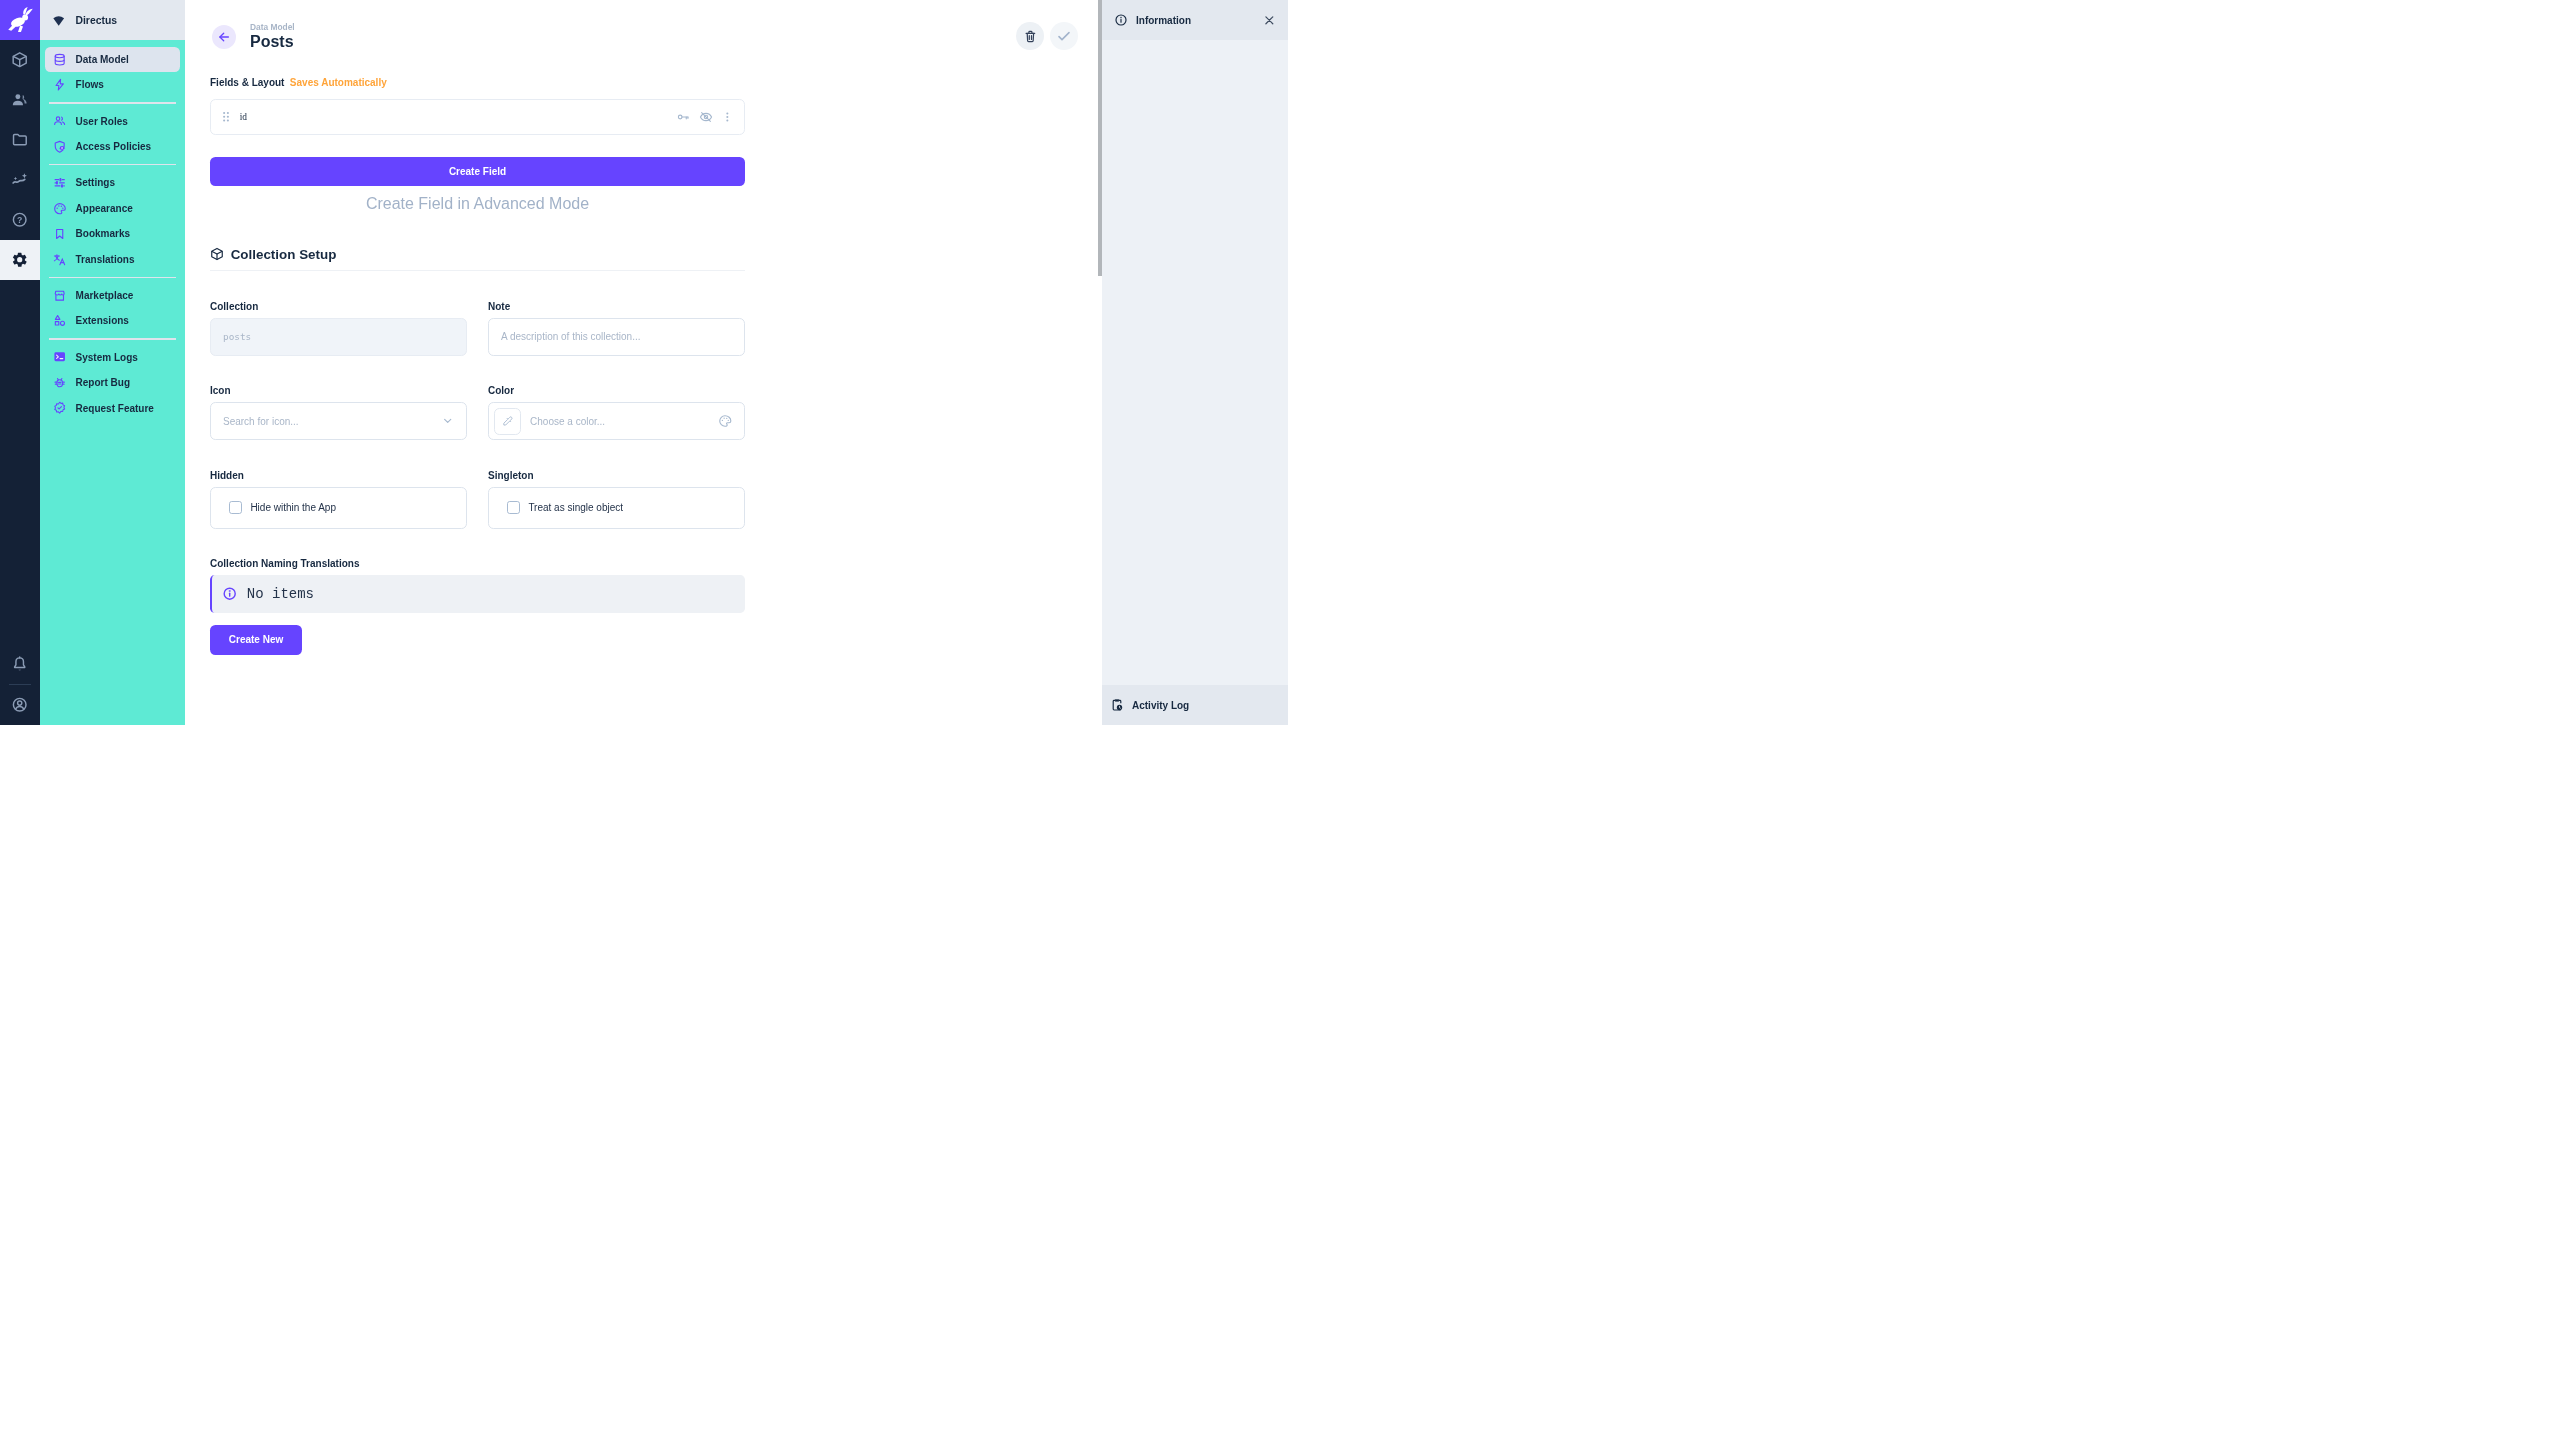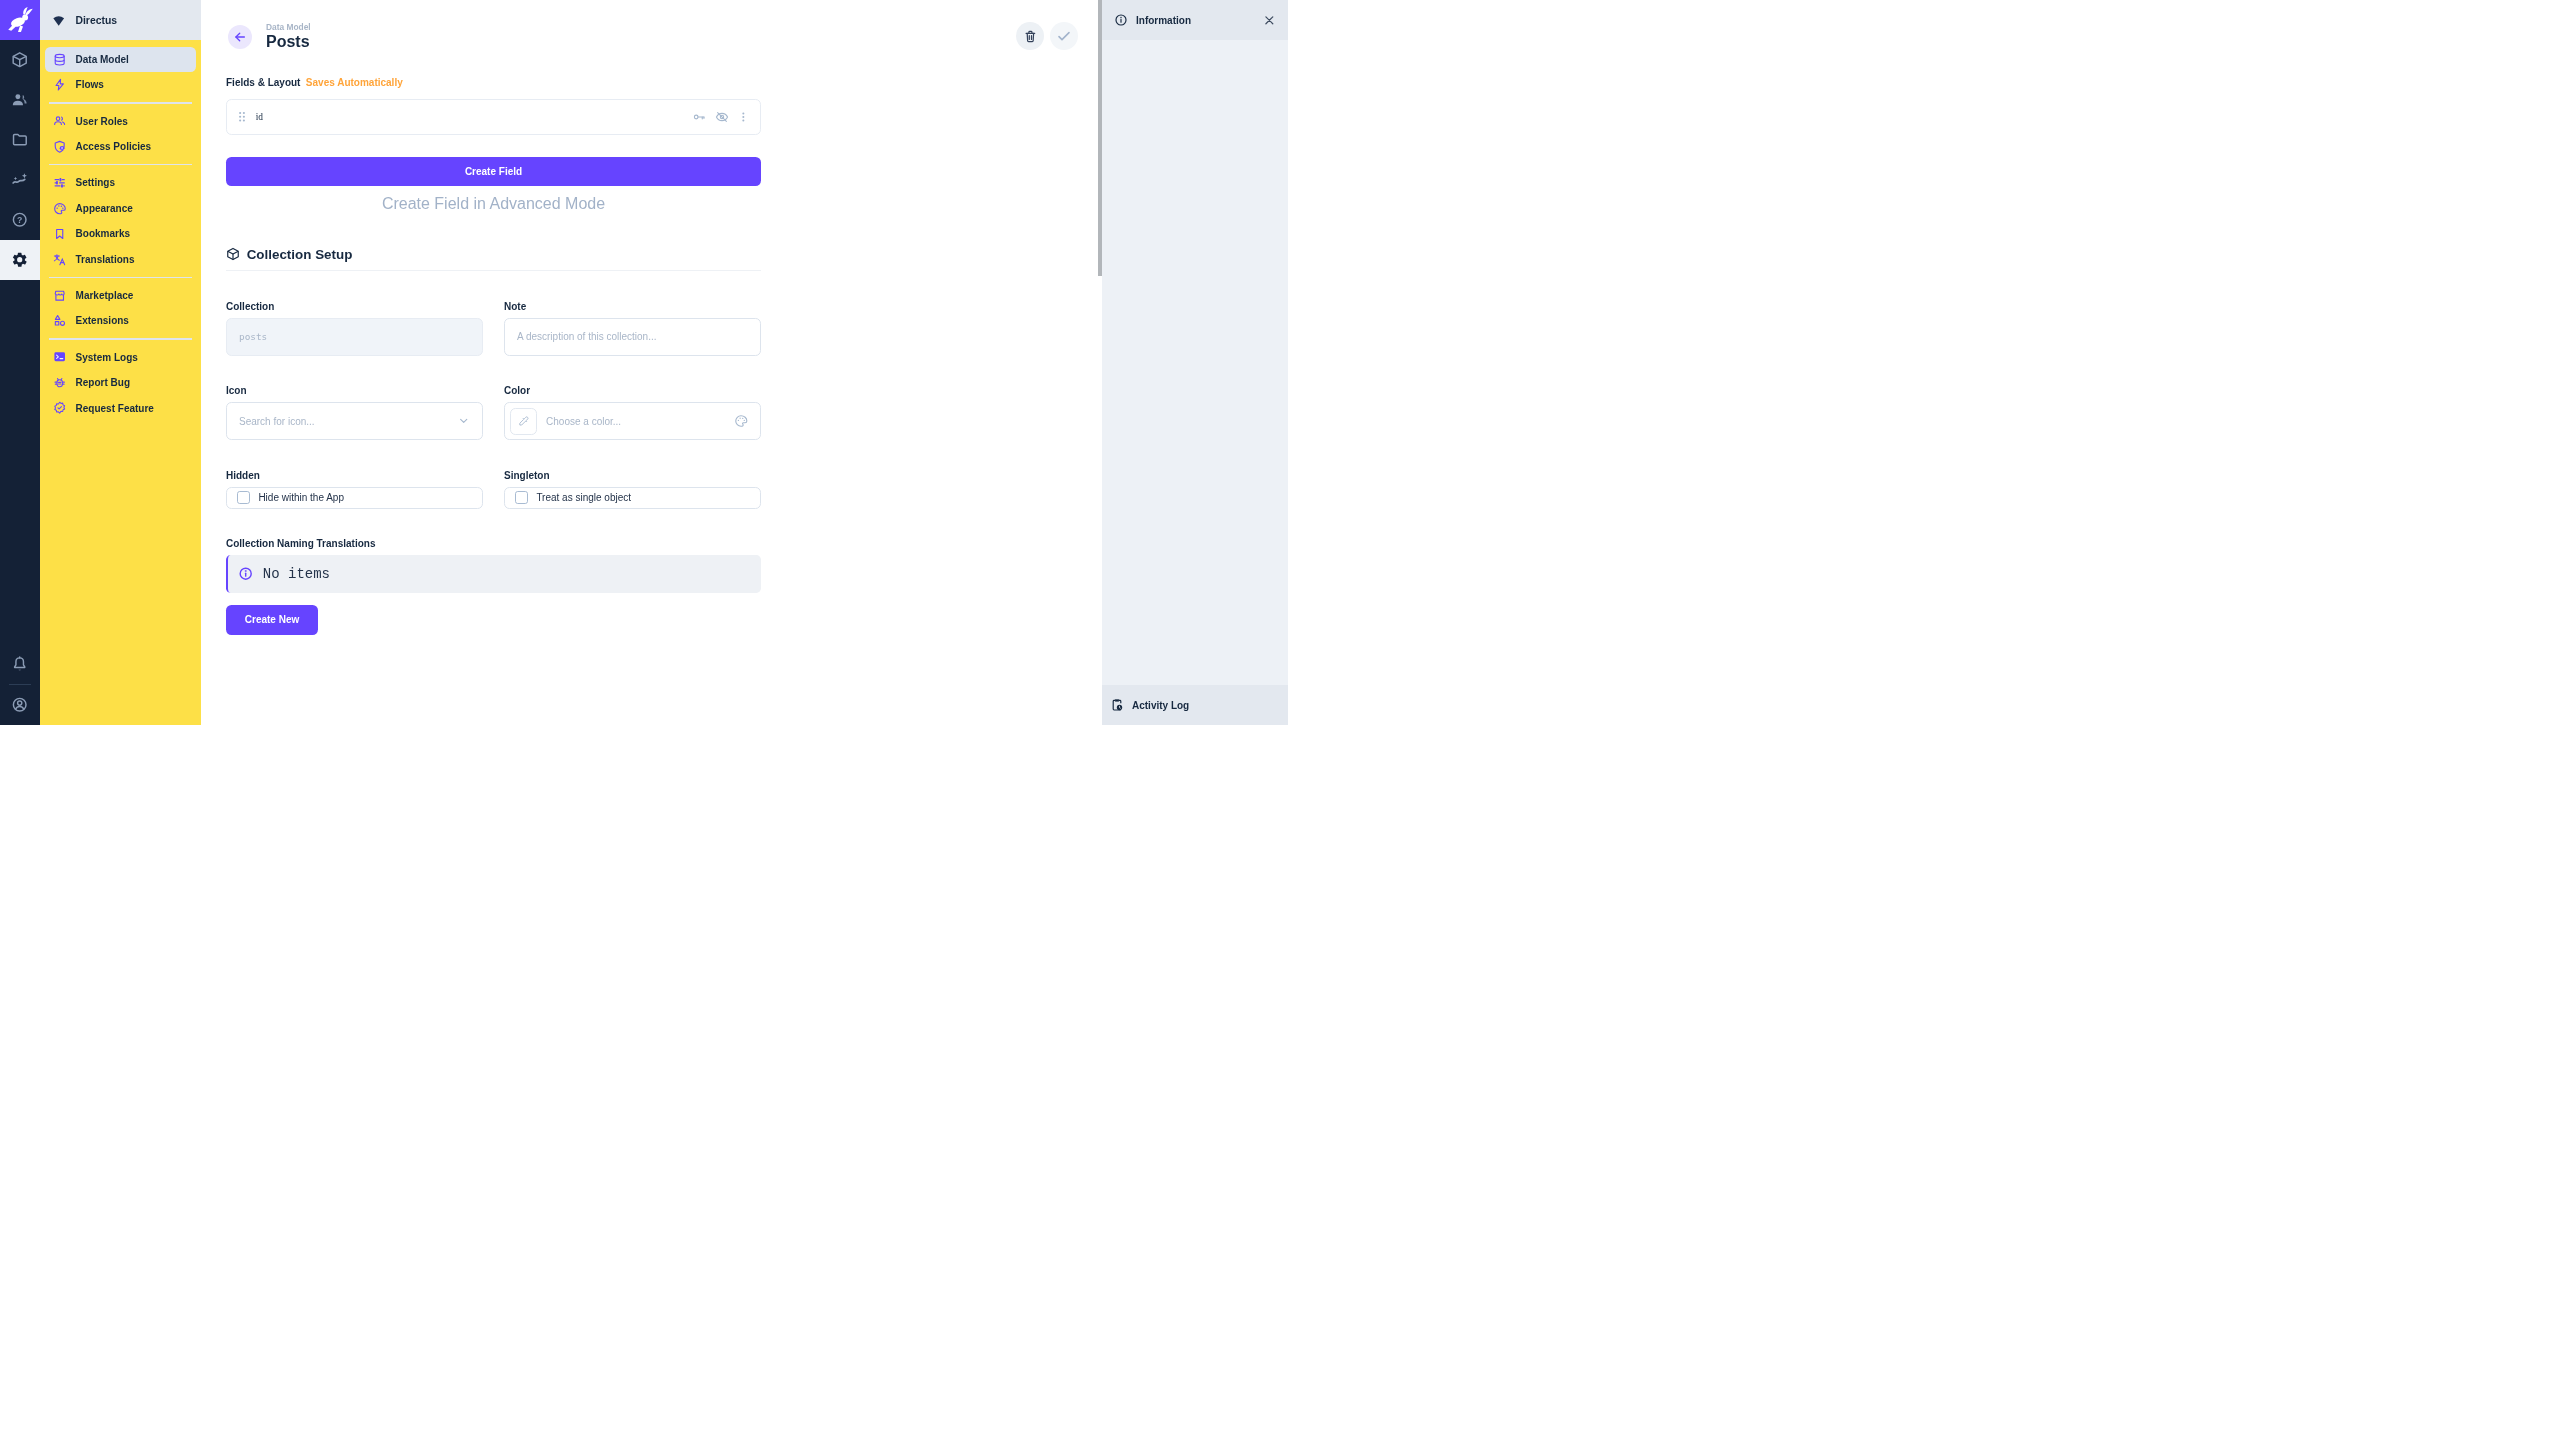--- a/index.html
+++ b/index.html
@@ -9,21 +9,21 @@
 
   
   .module-bar { width:40px; background:#142136; display:flex; flex-direction:column; flex-shrink:0; }
   .logo-tile { width:40px; height:40px; background:#6644ff; display:grid; place-items:center; cursor:pointer; }
   .mod-item { height:40px; display:grid; place-items:center; color:#8b9cb5; cursor:pointer; }
   .mod-item.active { background:#eef2f6; color:#142136; }
   .mod-spacer { flex:1; }
   .mod-divider { height:1.3px; background:#2c3d55; margin:0 8.7px; }
 
   
-  .nav { width:161px; background:#fde047; flex-shrink:0; display:flex; flex-direction:column; }
+  .nav { width:145px; background:#5eead4; flex-shrink:0; display:flex; flex-direction:column; }
   .nav-header { height:40px; background:#e3e8ef; display:flex; align-items:center; gap:8.7px; padding:0 11.4px; }
   .nav-header .project { font-size:10.4px; font-weight:700; color:#172940; }
   .nav-list { padding:6.7px 5.4px; }
   .nav-item { height:25.5px; border-radius:5.4px; display:flex; align-items:center; gap:9.4px; padding:0 7.4px; font-size:10px; font-weight:600; color:#172940; cursor:pointer; }
   .nav-item.active { background:#dde4ee; }
   .nav-icon { width:13.4px; height:13.4px; color:#6644ff; flex-shrink:0; }
   .nav-divider { height:1.3px; background:#dfe4ec; margin:4.7px 3.4px; }
 
   
   .main { flex:1; background:#fff; position:relative; overflow:hidden; }
@@ -58,21 +58,21 @@
   .form-field.full { grid-column:1 / -1; }
   .field-label { display:block; font-size:10px; font-weight:700; color:#172940; margin-bottom:6px; }
   .input { height:38px; border:1.3px solid #dde4ed; border-radius:5.4px; background:#fff; display:flex; align-items:center; padding:0 12px; }
   .input input { flex:1; border:none; outline:none; background:transparent; font-size:10px; color:#4b5d74; font-family:inherit; min-width:0; }
   .input input::placeholder { color:#a9b6c8; opacity:1; }
   .input.disabled { background:#f0f4f9; border-color:#e7ecf3; }
   .input.disabled input { font-family:"DejaVu Sans Mono", monospace; font-size:9.4px; color:#a9b6c8; }
   .input .trail-icon { color:#a6b8ce; flex-shrink:0; }
   .color-input { padding-left:4.7px; }
   .swatch-btn { width:27px; height:27px; border:1.3px solid #e2e8f0; border-radius:5.4px; display:grid; place-items:center; color:#a6b8ce; margin-right:9.4px; cursor:pointer; background:#fff; flex-shrink:0; }
-  .check-row { height:22px; border:1.3px solid #dde4ed; border-radius:5.4px; display:flex; align-items:center; gap:8.7px; padding:0 10px; font-size:10px; color:#24334a; cursor:pointer; }
+  .check-row { height:42px; border:1.3px solid #dde4ed; border-radius:5.4px; display:flex; align-items:center; gap:8.7px; padding:0 18px; font-size:10px; color:#24334a; cursor:pointer; }
   .checkbox { width:12.7px; height:12.7px; border:1.3px solid #a8bbd2; border-radius:2.7px; background:#fff; flex-shrink:0; }
 
   .notice { margin-top:6px; height:38px; background:#eef1f5; border-left:2.7px solid #6644ff; border-radius:4.7px; display:flex; align-items:center; gap:9.4px; padding:0 10px; font-size:14px; color:#24334a;font-family:Liberation Mono, monospace; }
   .notice-icon { color:#6644ff; }
   .create-new-btn { margin-top:12px; width:92px; height:29.5px; }
 
   .v-scrollbar { position:absolute; top:0; right:0; width:4px; height:276px; background:#b2b6ba; border-radius:0; cursor:pointer; }
 
   
   .right-sidebar { width:186px; flex-shrink:0; background:#edf1f6; display:flex; flex-direction:column; }

